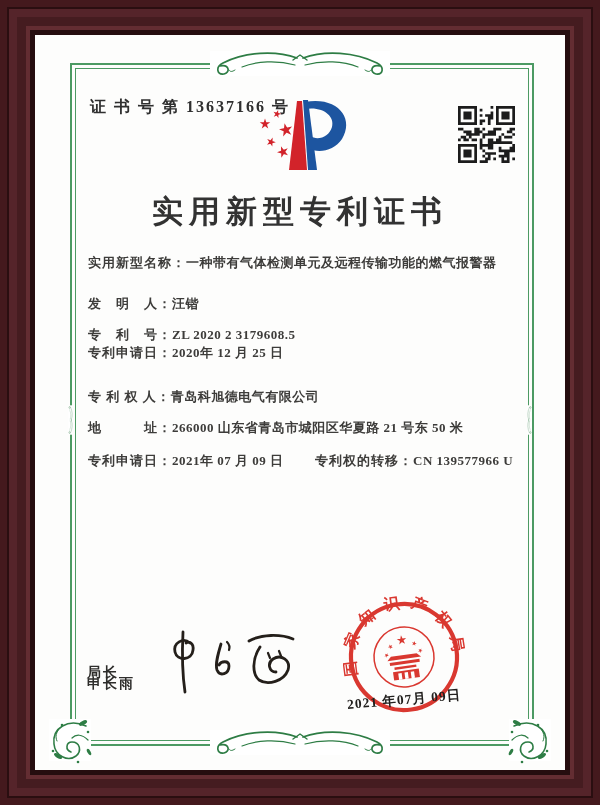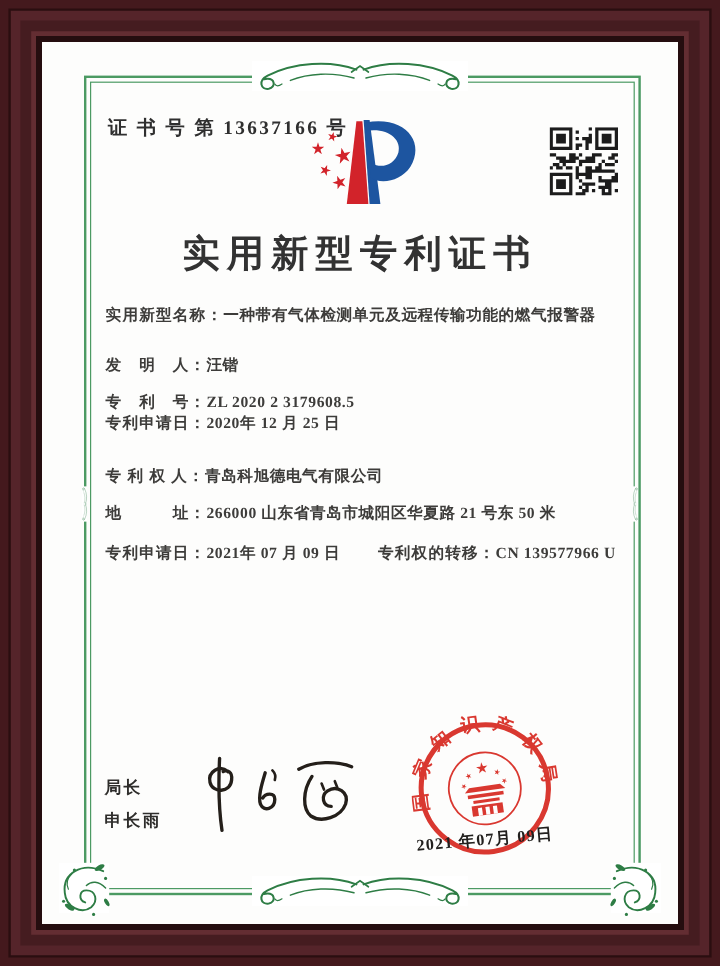--- a/index.html
+++ b/index.html
@@ -35,21 +35,21 @@
   .fr5{top:134px;}.fr6{top:165px;}.fr7{top:198px;}
   .pair2{position:absolute;left:227px;top:0;}
   .flabel{letter-spacing:1px;margin-top:21px;}
   .fvalue{letter-spacing:0.5px;margin-top:20px;}
 
   .body-text{position:absolute;left:88px;right:88px;top:477px;z-index:3;
              font-size:12.6px;line-height:19.5px;color:#474644;font-style:italic;
              font-weight:500;letter-spacing:0.4px;text-align:justify;}
   .body-text p{margin:0;text-indent:2em;}
 
-  .director-label{position:absolute;left:87px;top:648px;font-size:14px;font-weight:700;
+  .director-label{position:absolute;left:87px;top:664px;font-size:14px;font-weight:700;
                   color:#2e2d2b;letter-spacing:2px;z-index:3;text-align:right;}
   .director-name{position:absolute;left:87px;top:675px;font-size:14px;font-weight:700;
                  color:#2e2d2b;letter-spacing:2px;z-index:3;}
   .signature{position:absolute;left:163px;top:628px;z-index:3;}
   .seal{position:absolute;left:343px;top:596px;z-index:4;opacity:0.92;}
   .seal-date{position:absolute;left:347px;top:691px;z-index:5;font-size:13.5px;
              font-weight:700;color:#22201e;letter-spacing:1px;transform:rotate(-5deg);
              white-space:nowrap;}
 </style>
 </head>

